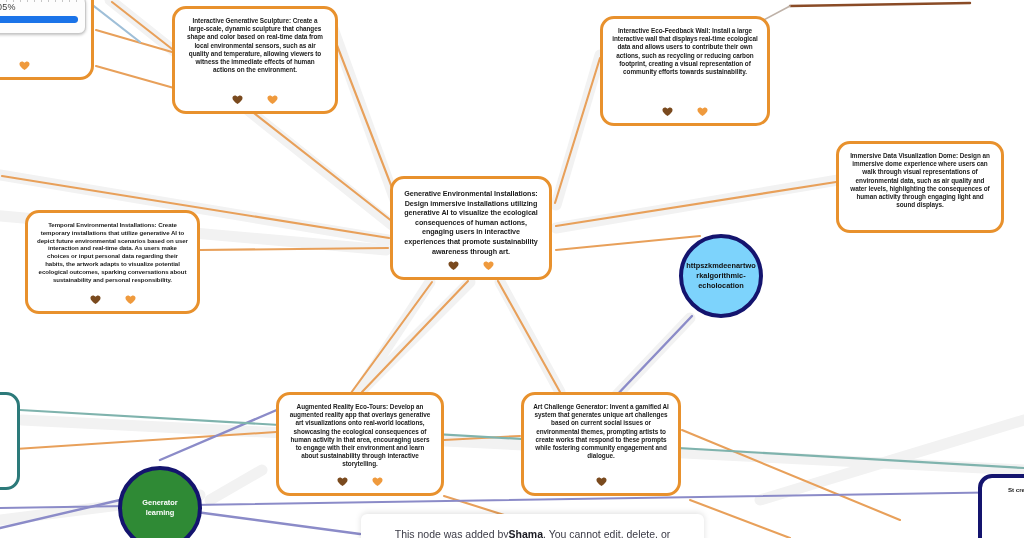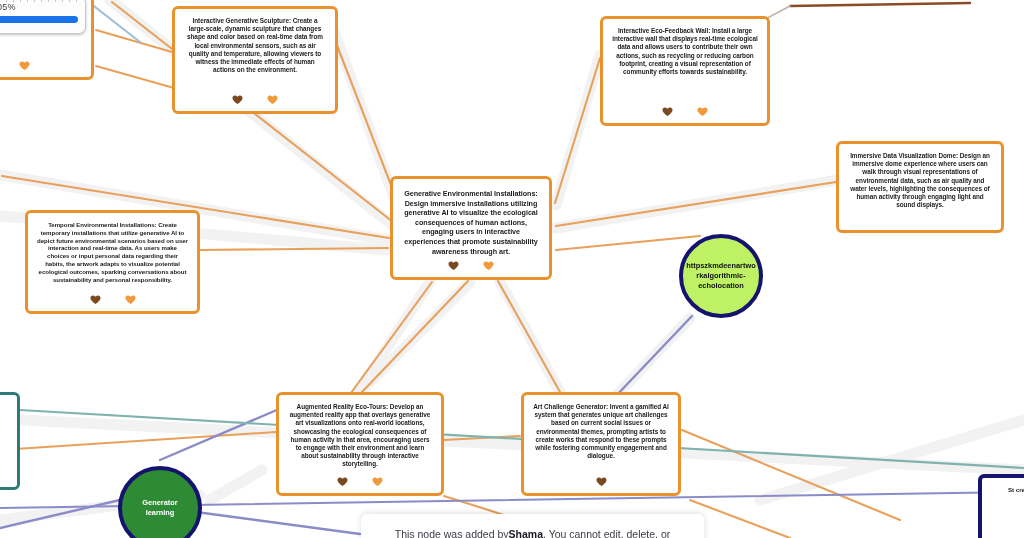--- a/index.html
+++ b/index.html
@@ -8,21 +8,21 @@
     background:#ffffff;
     font-family:"Liberation Sans", sans-serif;
   }
   #canvas{position:absolute;inset:0;width:1024px;height:538px;}
   svg.edges{position:absolute;left:0;top:0;width:1024px;height:538px;pointer-events:none;}
 
   .node{
     position:absolute;
     background:#ffffff;
     border:3px solid #e8912d;
-    border-radius:6px;
+    border-radius:14px;
     box-sizing:border-box;
     padding:8px 9px 0 9px;
     text-align:center;
     z-index:5;
   }
   .node .txt{
     font-size:6.4px;
     line-height:8.2px;
     font-weight:bold;
     color:#1c1c1c;
@@ -40,21 +40,21 @@
     position:absolute;
     border-radius:50%;
     box-sizing:border-box;
     display:flex;align-items:center;justify-content:center;
     text-align:center;
     z-index:6;
   }
   .circle-node .ctxt{
     font-size:7.4px;line-height:10px;font-weight:bold;
   }
-  .circle-white{background:#bef264;border:4px solid #14146e;color:#111;}
+  .circle-white{background:#7dd3fc;border:4px solid #14146e;color:#111;}
   .circle-green{background:#2f8a35;border:4px solid #14146e;color:#ffffff;}
 
   .node-teal{border-color:#2c7a7a;}
   .node-navy{border-color:#14146e;border-width:4px;}
 
   
   #zoom-tip{
     position:absolute;left:-22px;top:-4px;
     width:108px;height:38px;
     background:#fdfdfd;

